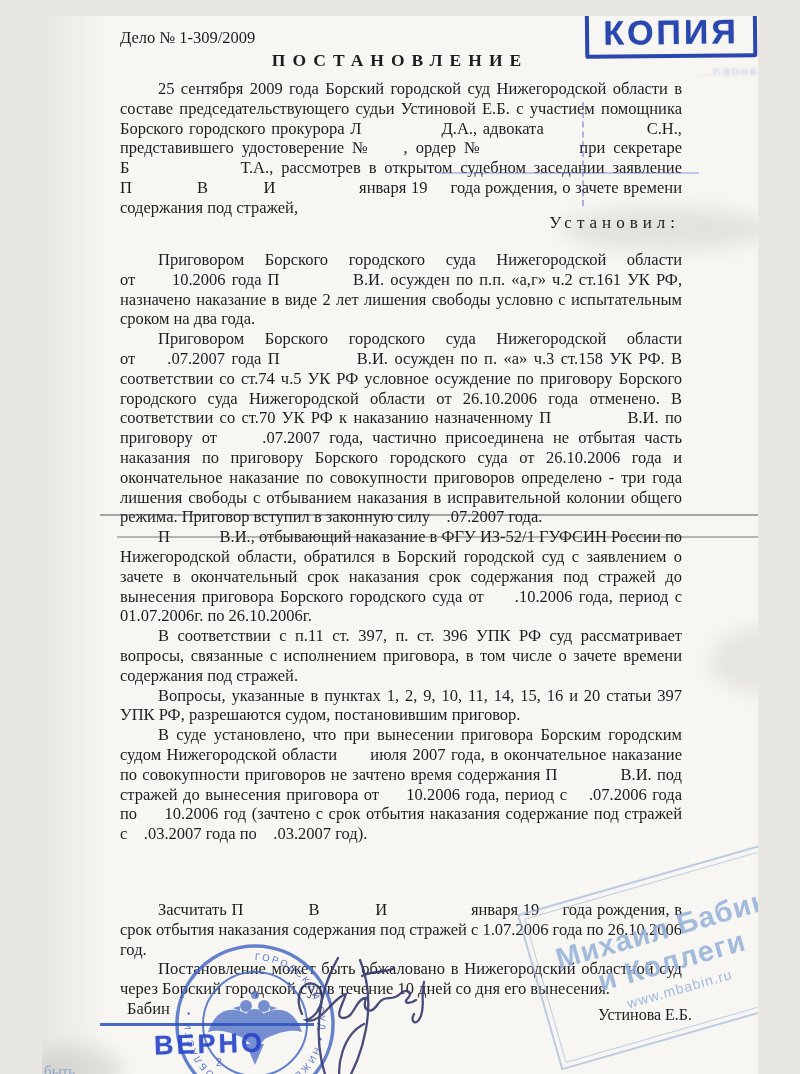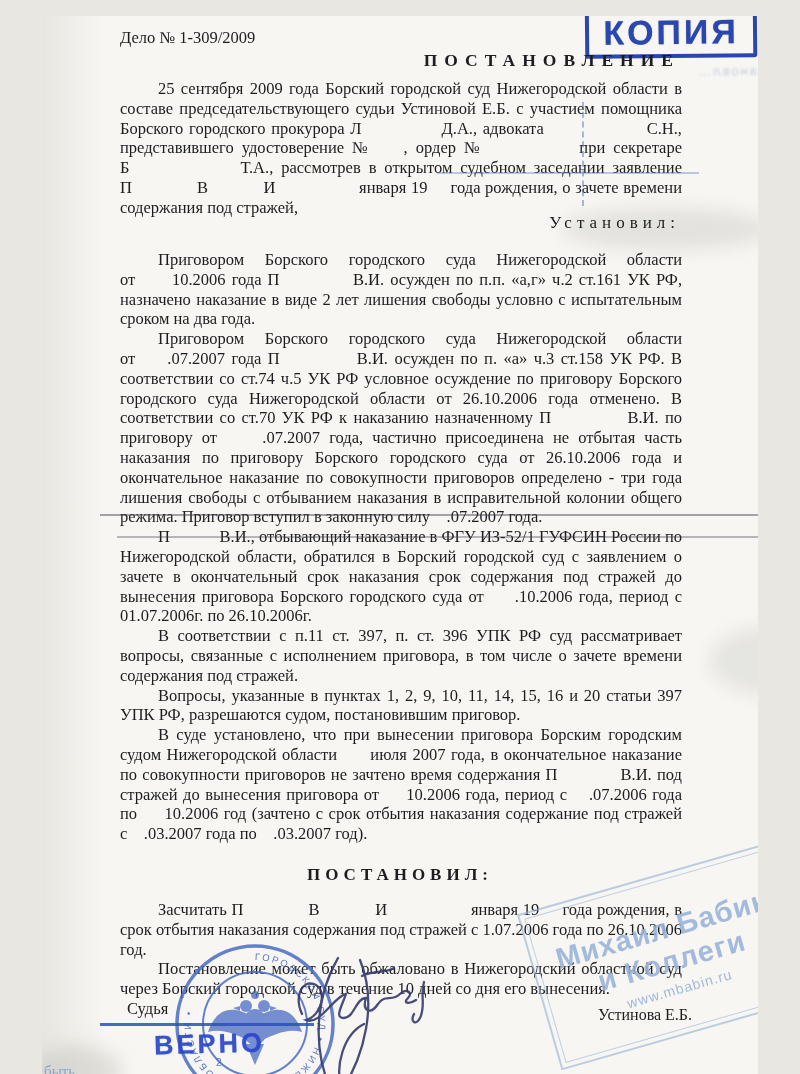--- a/index.html
+++ b/index.html
@@ -10,21 +10,21 @@
   }
   
   .shade-left{position:absolute;left:0;top:0;width:64px;height:100%;
     background:linear-gradient(90deg,rgba(184,182,175,.25),rgba(184,182,175,0));}
   .smudge{position:absolute;border-radius:50%;filter:blur(9px);}
   .smudge.s1{left:520px;top:192px;width:210px;height:42px;background:rgba(168,168,162,.25);}
   .smudge.s2{left:668px;top:610px;width:130px;height:70px;background:rgba(168,168,162,.22);}
   .smudge.s3{left:-10px;top:1030px;width:90px;height:50px;background:rgba(160,160,155,.28);}
 
   .case-number{position:absolute;left:78px;top:12px;font-size:16.5px;}
-  .doc-title{position:absolute;left:78px;right:78px;top:34px;text-align:right;
+  .doc-title{position:absolute;left:78px;right:78px;top:34px;text-align:center;
     font-size:17.5px;font-weight:bold;letter-spacing:7px;}
 
   .para-block{position:absolute;left:78px;right:76px;font-size:16.5px;line-height:19.8px;
     text-align:justify;}
   .para-block p{margin:0;text-indent:38px;}
   .intro{top:63px;}
   .established-paras{top:234px;}
   .resolution-paras{top:884px;}
 
   .section-heading{position:absolute;left:78px;right:78px;text-align:center;font-size:17px;}
@@ -107,29 +107,28 @@
       <p>В соответствии с п.11 ст. 397, п. ст. 396 УПК РФ суд рассматривает вопросы, связанные с исполнением приговора, в том числе о зачете времени содержания под стражей.</p>
       <p>Вопросы, указанные в пунктах 1, 2, 9, 10, 11, 14, 15, 16 и 20 статьи 397 УПК РФ, разрешаются судом, постановившим приговор.</p>
       <p>В суде установлено, что при вынесении приговора Борским городским судом Нижегородской области&nbsp;&nbsp;&nbsp;&nbsp;&nbsp;&nbsp;июля 2007 года, в окончательное наказание по совокупности приговоров не зачтено время содержания П&nbsp;&nbsp;&nbsp;&nbsp;&nbsp;&nbsp;&nbsp;&nbsp;&nbsp;&nbsp;&nbsp;&nbsp;В.И. под стражей до вынесения приговора от&nbsp;&nbsp;&nbsp;&nbsp;&nbsp;10.2006 года, период с&nbsp;&nbsp;&nbsp;&nbsp;.07.2006 года по&nbsp;&nbsp;&nbsp;&nbsp;&nbsp;10.2006 год (зачтено с срок отбытия наказания содержание под стражей с&nbsp;&nbsp;&nbsp;&nbsp;.03.2007 года по&nbsp;&nbsp;&nbsp;&nbsp;.03.2007 год).</p>
     </div>
 
   <div class="dash-vert"></div>
   <div class="faint-blue-line"></div>
   <div class="scan-line-1"></div>
   <div class="scan-line-2"></div>
 
-  <div class="section-heading heading-resolution">ПОСТАНОВИЛ:</div>
 
   <div class="para-block resolution-paras">
 
   <p>Засчитать П&nbsp;&nbsp;&nbsp;&nbsp;&nbsp;&nbsp;&nbsp;&nbsp;&nbsp;&nbsp;&nbsp;&nbsp;&nbsp;&nbsp;В&nbsp;&nbsp;&nbsp;&nbsp;&nbsp;&nbsp;&nbsp;&nbsp;&nbsp;&nbsp;&nbsp;&nbsp;И&nbsp;&nbsp;&nbsp;&nbsp;&nbsp;&nbsp;&nbsp;&nbsp;&nbsp;&nbsp;&nbsp;&nbsp;&nbsp;&nbsp;&nbsp;&nbsp;&nbsp;&nbsp;января 19&nbsp;&nbsp;&nbsp;&nbsp;&nbsp;года рождения, в срок отбытия наказания содержания под стражей  с 1.07.2006 года по 26.10.2006 год.</p>
       <p>Постановление может быть обжаловано в Нижегородский областной суд через Борский городской суд в течение 10 дней со дня его вынесения.</p>
     </div>
 
-  <div class="judge-label">Судья</div>
+  <div class="judge-label">Бабин</div>
   <div class="judge-name">Устинова Е.Б.</div>
 
   <svg class="seal-svg" width="190" height="166" viewBox="0 0 190 166">
     <defs>
       <path id="ringPath" d="M95,36 a64,64 0 1,1 -0.1,0"></path>
     </defs>
     <g stroke="#4a6cc4" fill="none" opacity="0.85">
       <circle cx="95" cy="100" r="78" stroke-width="3.5"></circle>
       <circle cx="95" cy="100" r="52" stroke-width="2"></circle>
     </g>

